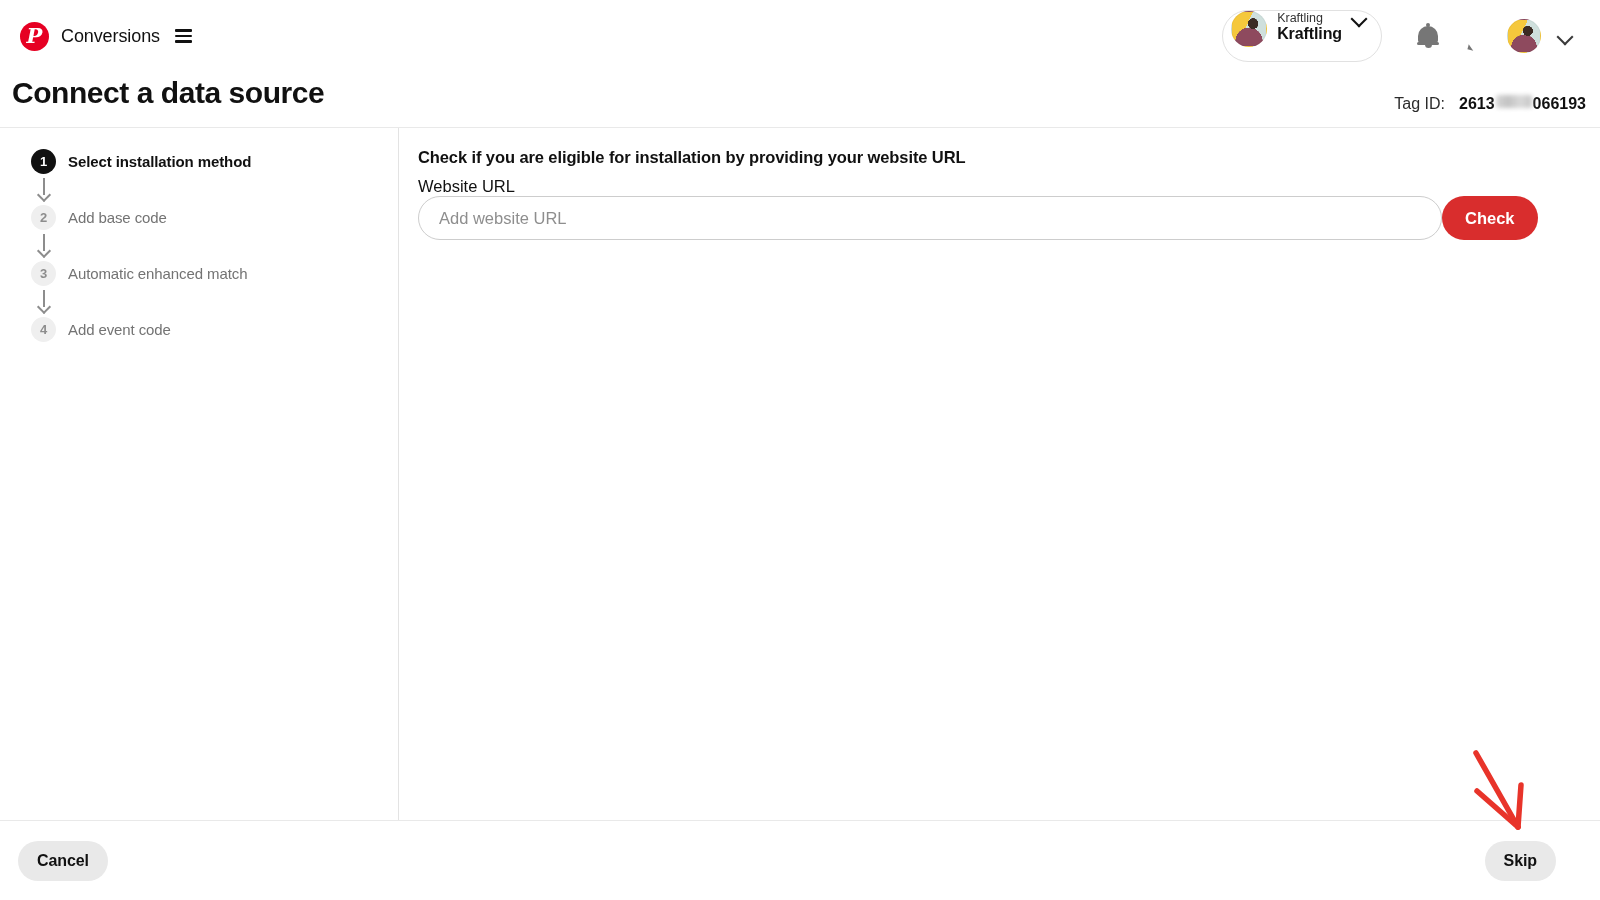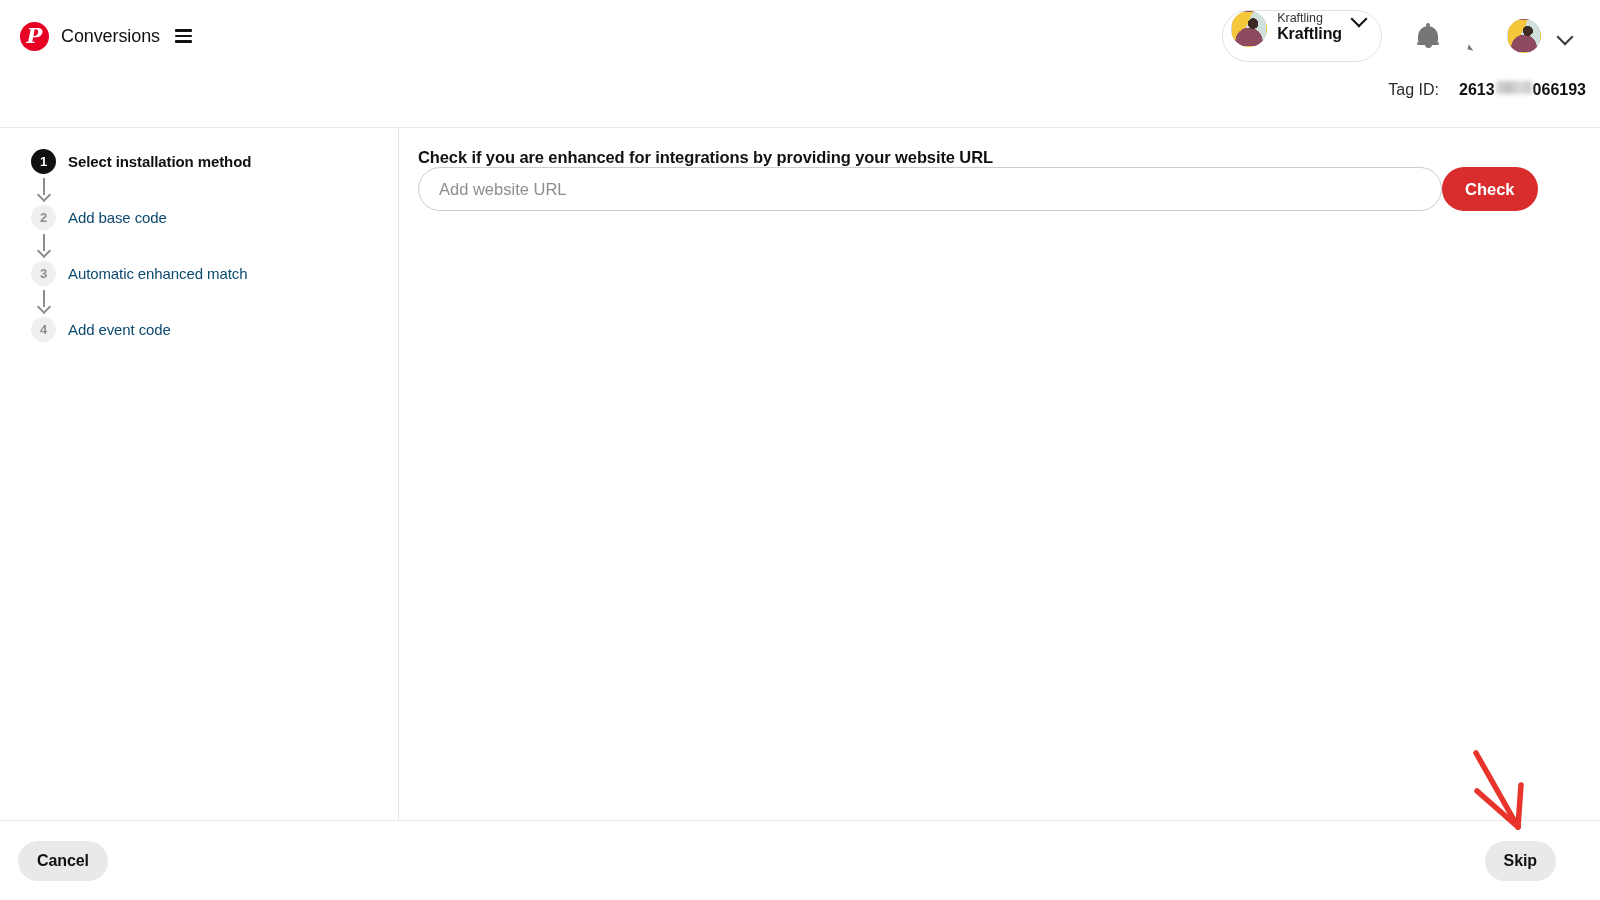--- a/index.html
+++ b/index.html
@@ -200,26 +200,26 @@
   .page-title {
     position: absolute;
     left: 12px; top: -2px;
     font-size: 30px;
     font-weight: 700;
     color: #111111;
     letter-spacing: -0.45px;
   }
   .tag-id {
     position: absolute;
-    right: 14px; top: 3px;
+    right: 14px; top: 17px;
     font-size: 16px;
     color: #111111;
     display: flex;
     align-items: baseline;
-    gap: 20px;
+    gap: 14px;
   }
   .tag-id .lbl { font-weight: 400; color: #2b2b2b; }
   .tag-id .val { font-weight: 700; display: flex; align-items: baseline; }
   .redacted {
     display: inline-block;
     width: 36px; height: 13px;
     margin: 0 1px;
     border-radius: 2px;
     background: linear-gradient(90deg,#d7d7d7,#c2c2c2,#d9d9d9,#c7c7c7);
     filter: blur(2.1px);
@@ -265,21 +265,21 @@
     font-weight: 700;
     background: #efefef;
     color: #8d8d8d;
   }
   .step.active .step-num {
     background: #111111;
     color: #ffffff;
   }
   .step-label {
     font-size: 15px;
-    color: #0c4a6e;
+    color: #737373;
     font-weight: 400;
     letter-spacing: -0.1px;
   }
   .step.active .step-label {
     color: #111111;
     font-weight: 700;
   }
   .connector {
     height: 30px;
     width: 25px;
@@ -441,20 +441,21 @@
       <span class="avatar sm"></span>
     </div>
 
     <div class="icon-btn" style="width:34px;">
       <span class="chev thin"></span>
     </div>
   </div>
 </div>
 
 <div class="page-head">
+  <div class="page-title">Connect a data source</div>
   <div class="tag-id">
     <span class="lbl">Tag ID:</span>
     <span class="val">
       <span>2613</span>
       <span class="redacted"></span>
       <span>066193</span>
     </span>
   </div>
 </div>
 
@@ -487,21 +488,22 @@
       <span class="arrow-down"></span>
     </div>
 
     <div class="step">
       <div class="step-num">4</div>
       <div class="step-label">Add event code</div>
     </div>
   </div>
 
   <div class="main-panel">
-    <div class="main-heading">Check if you are enhanced for integrations by providing your website URL</div>
+    <div class="main-heading">Check if you are eligible for installation by providing your website URL</div>
+    <div class="field-label">Website URL</div>
     <div class="field-row">
       <input class="url-input" type="text" placeholder="Add website URL" style="">
       <button class="check-btn">Check</button>
     </div>
   </div>
 </div>
 
 <svg class="annotation" viewBox="0 0 90 105" xmlns="http://www.w3.org/2000/svg">
   <path d="M21 18 L63 92" stroke="#e8342a" stroke-width="5.5" stroke-linecap="round" fill="none"></path>
   <path d="M22 56 L63 92" stroke="#e8342a" stroke-width="5.5" stroke-linecap="round" fill="none"></path>

